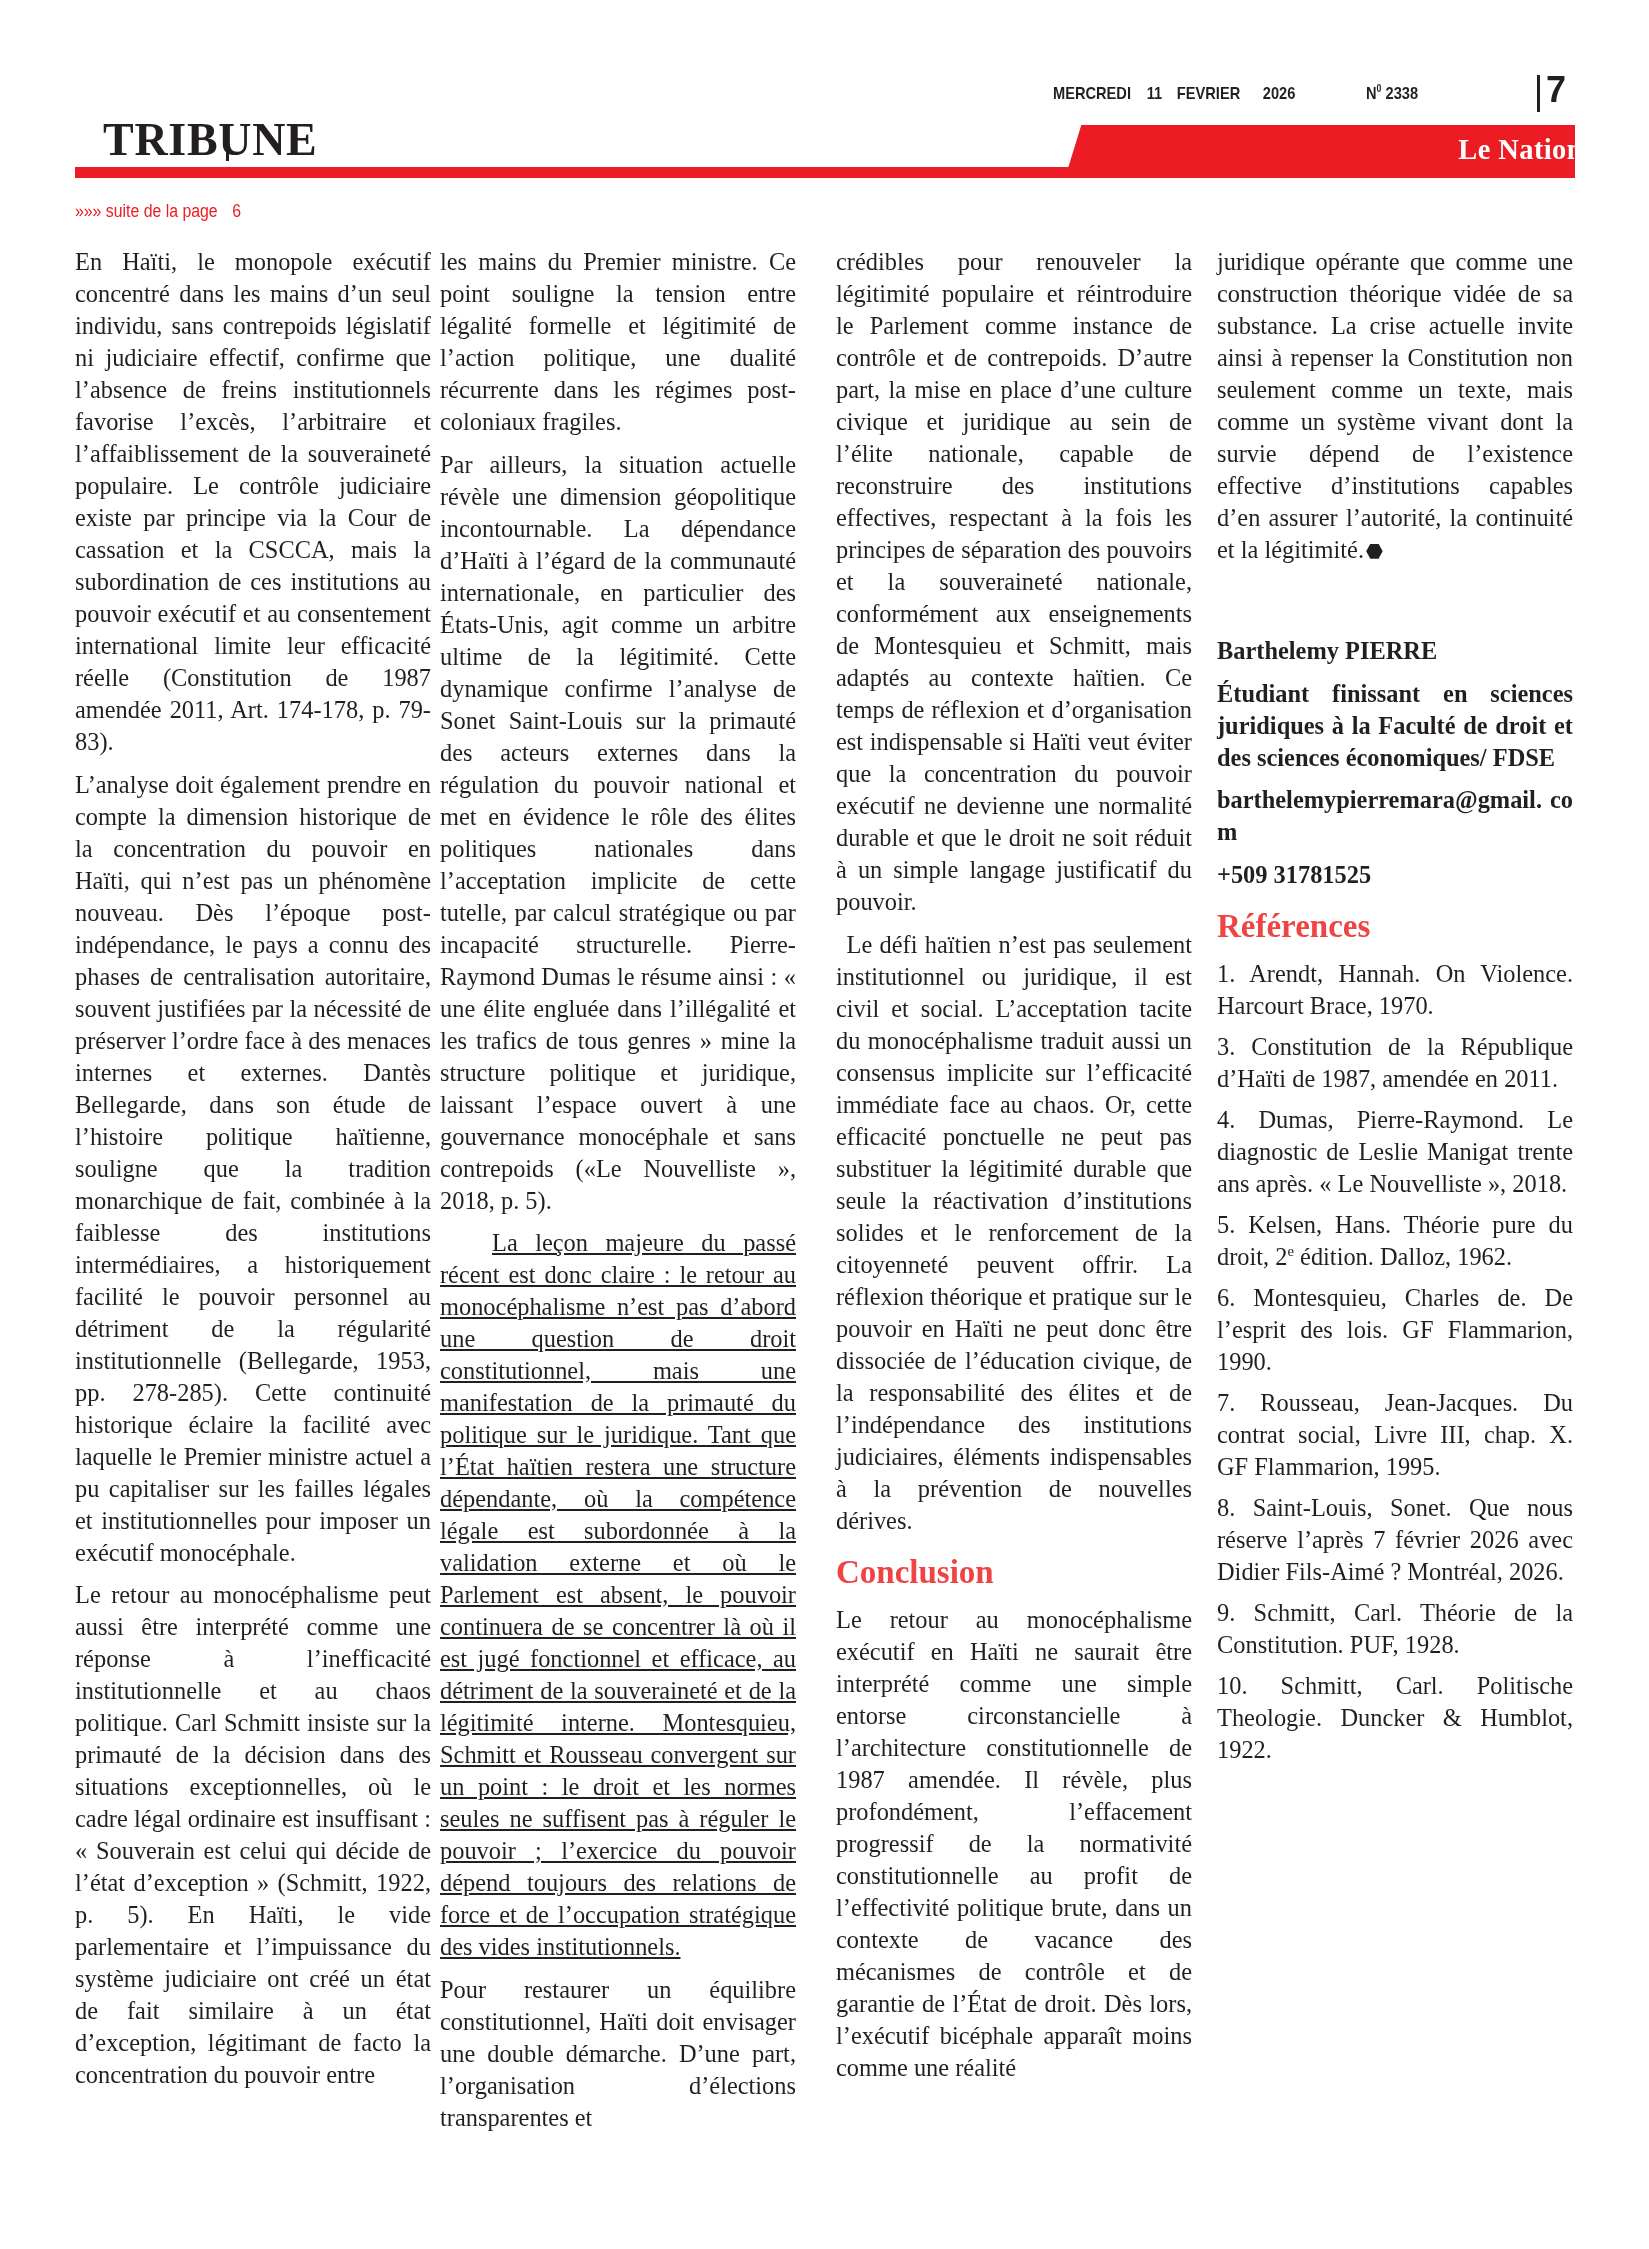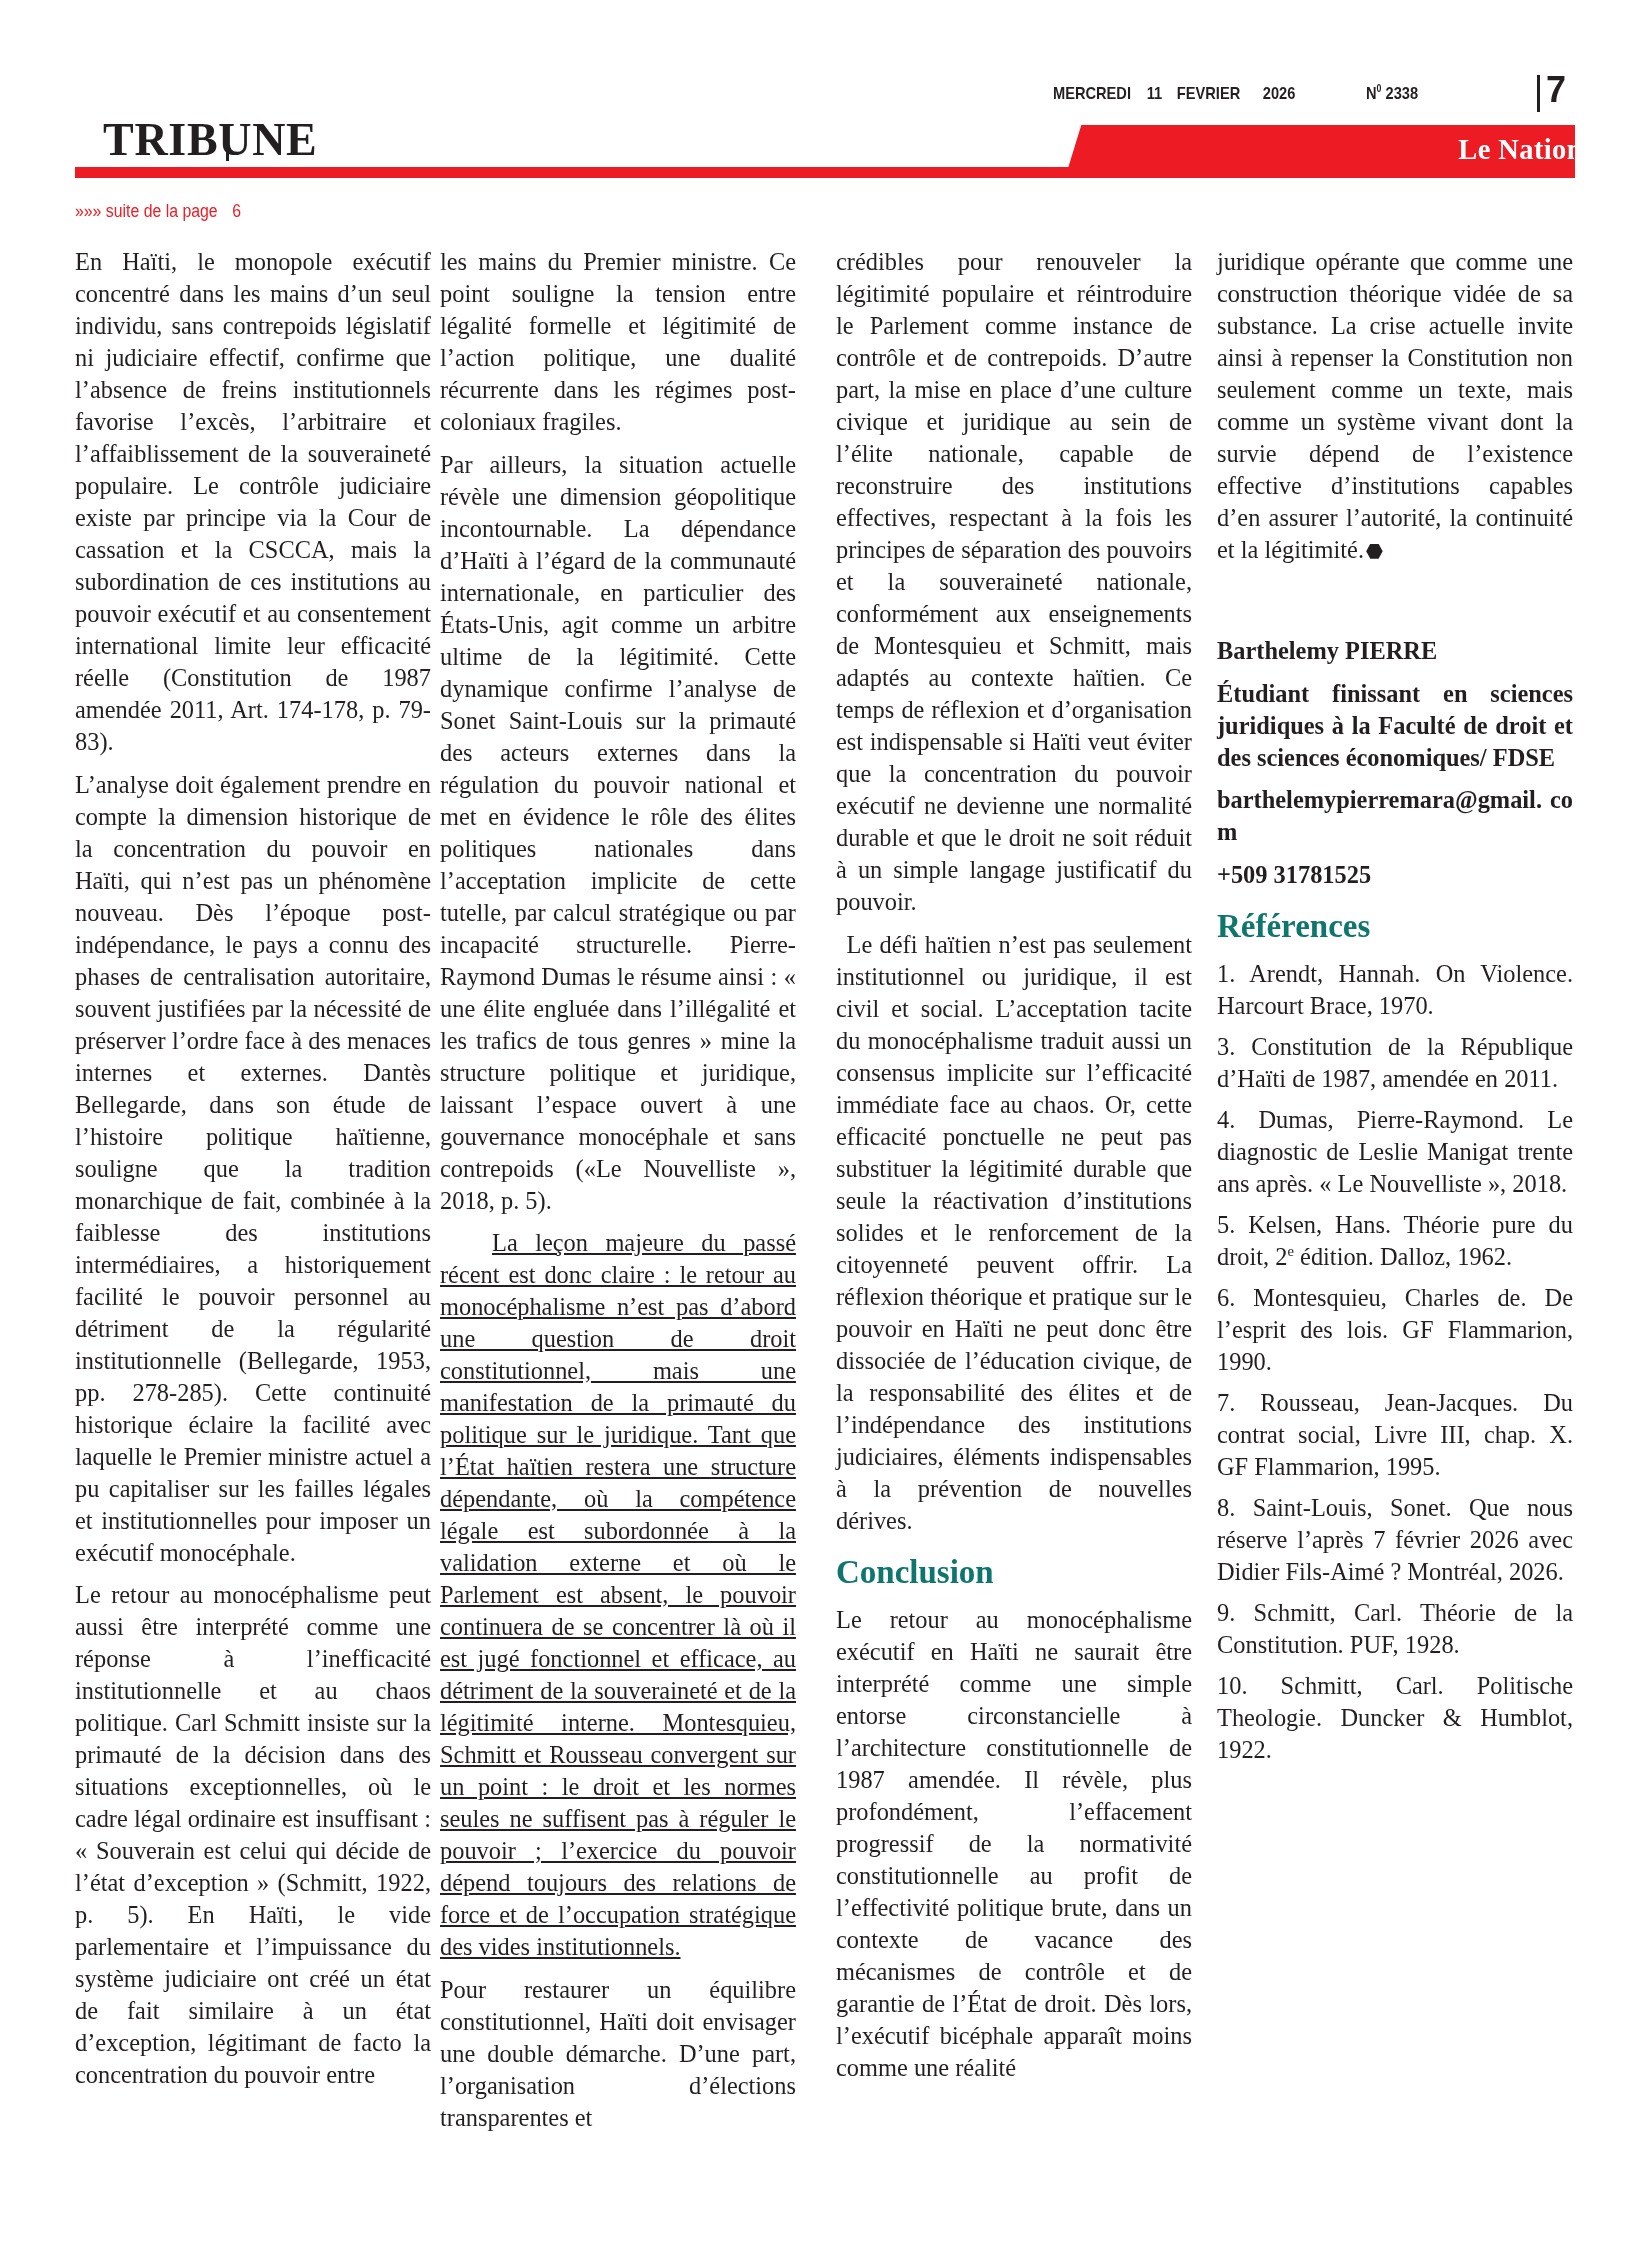--- a/index.html
+++ b/index.html
@@ -22,21 +22,21 @@
 
   .col { position:absolute; top:246px; width:356px; font-family:"Liberation Serif", serif; font-size:24.4px; line-height:32px; color:#231f20; }
   .col p { margin:0 0 10.5px 0; text-align:justify; text-align-last:left; hyphens:none; }
   #col1 { left:75px; }
   #col2 { left:440px; }
   #col3 { left:836px; }
   #col4 { left:1217px; }
   .indent-big { text-indent:52px;text-decoration:underline; }
   .indent-small { text-indent:10.5px; }
 
-  .subhead { font-family:"Liberation Serif", serif; font-weight:bold; font-size:33px; line-height:39px; margin:16.5px 0 12px 0; color:#0f766e; }
+  .subhead { font-family:"Liberation Serif", serif; font-weight:bold; font-size:33px; line-height:39px; margin:16.5px 0 12px 0; color:#ef4444; }
   .endmark { display:inline-block; width:16.5px; height:15px; background:#231f20; clip-path: polygon(25% 0,75% 0,100% 50%,75% 100%,25% 100%,0 50%); vertical-align:-0.7px; margin-left:2.2px; }
 
   .author-block { margin-top:69px; }
   .author-block p { font-weight:bold; margin:0 0 10.5px 0; text-align:justify; text-align-last:left; }
   .author-block p.email { word-break:break-all; }
   .refs p { margin:0 0 9px 0; }
   sup { font-size:60%; line-height:0; vertical-align:super; }
 </style>
 </head>
 <body>

